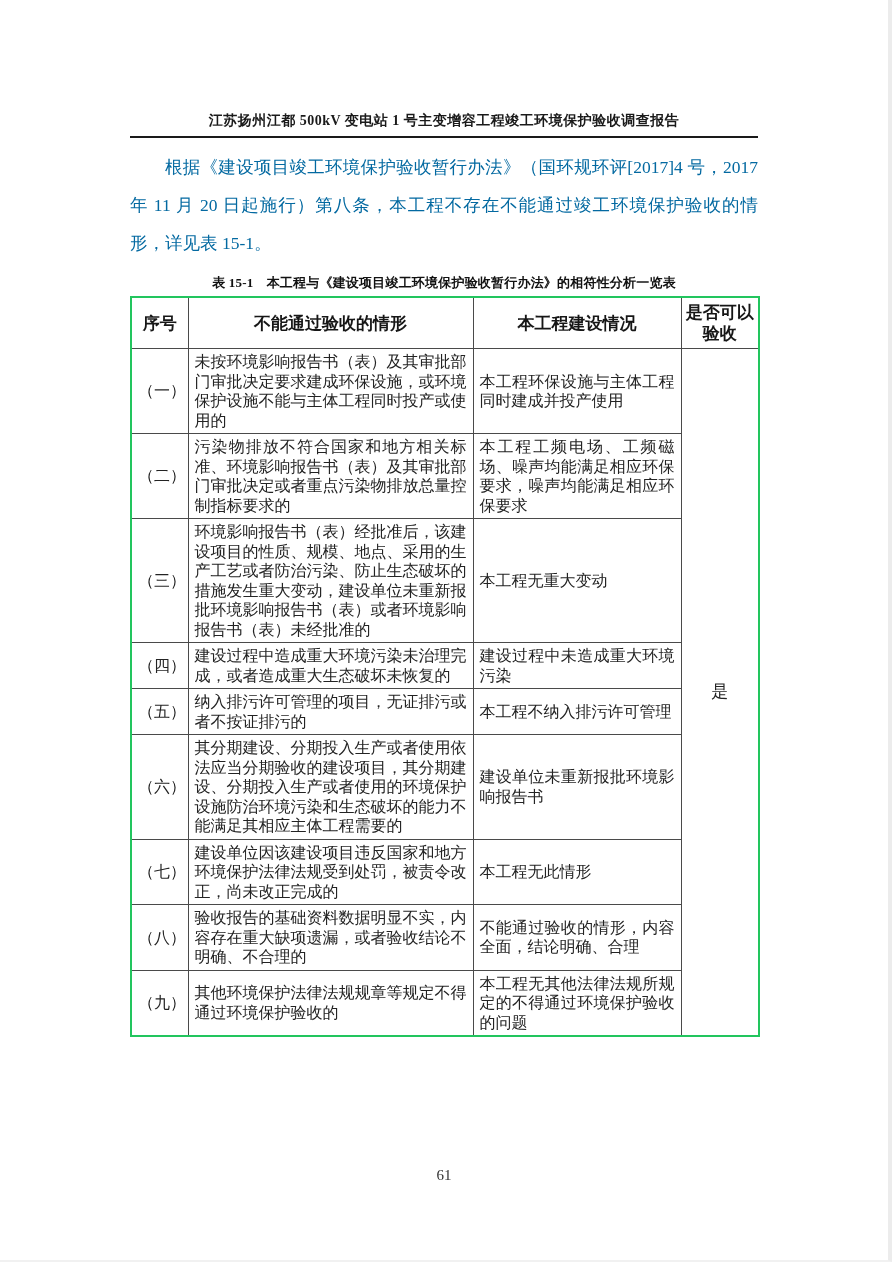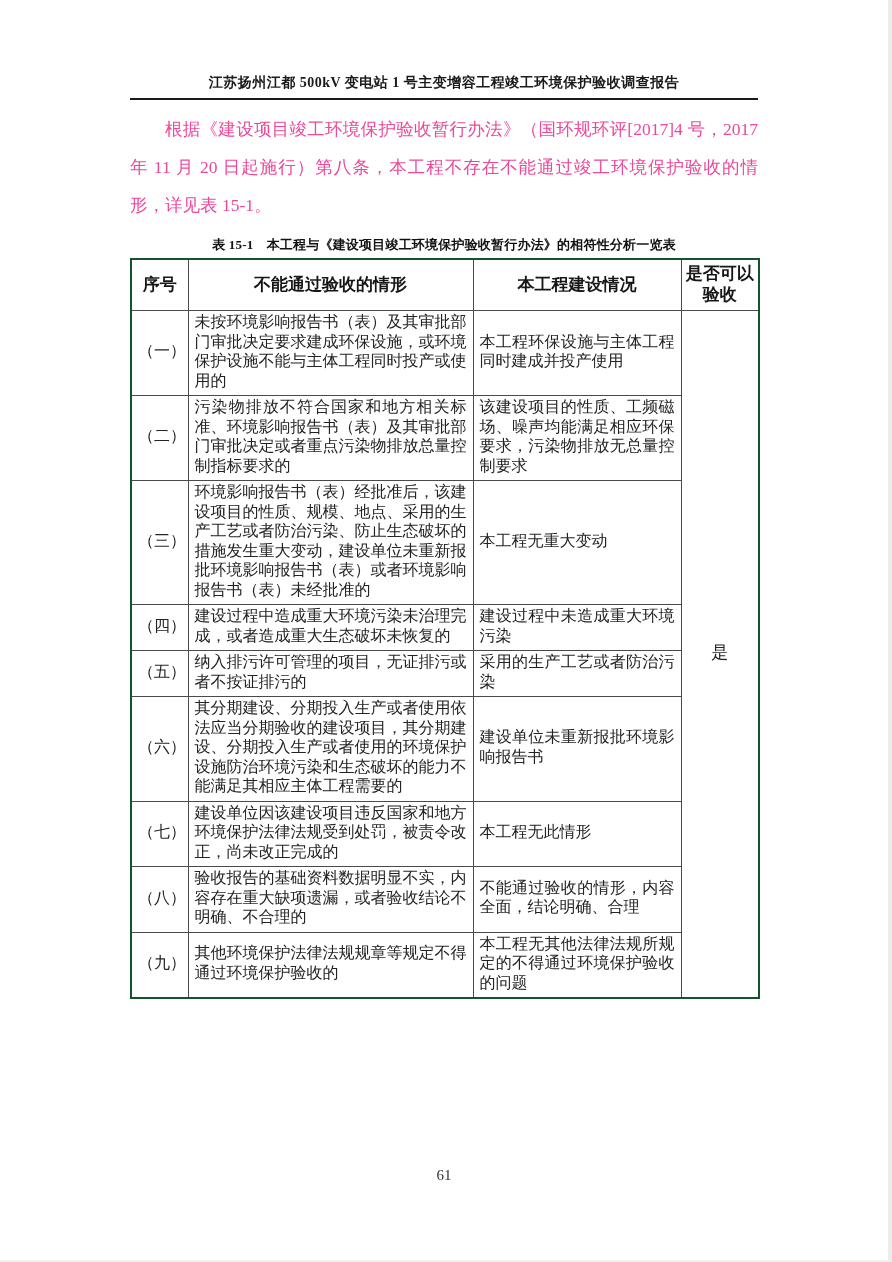--- a/index.html
+++ b/index.html
@@ -15,21 +15,21 @@
     font-family: "Liberation Serif", "DejaVu Serif", serif;
     color: #1f1f1f;
     overflow: hidden;
     box-sizing: border-box;
     border-right: 4px solid #ececec;
     border-bottom: 2px solid #f1f1f1;
   }
   .content {
     width: 628px;
     margin: 0 auto;
-    padding-top: 74px;
+    padding-top: 112px;
   }
   .doc-header {
     text-align: center;
     font-size: 14px;
     font-weight: bold;
     letter-spacing: 0.5px;
     color: #1a1a1a;
     padding-bottom: 6px;
     border-bottom: 2px solid #1a1a1a;
   }
@@ -41,38 +41,37 @@
     letter-spacing: 0.5px;
     color: #111;
     text-align: justify;
   }
   .intro {
     margin-top: 10px;
     font-size: 17.5px;
     line-height: 38px;
     text-align: justify;
     text-indent: 2em;
-    color: #ec4899;
+    color: #0369a1;
   }
   .table-caption {
     margin-top: 12px;
     margin-bottom: 4px;
     font-size: 13px;
     font-weight: bold;
     text-align: center;
     letter-spacing: 0.2px;
     color: #111;
   }
   table.compliance {
     width: 628px;
     border-collapse: collapse;
     table-layout: fixed;
-    border: 2px solid #14532d;
+    border: 2px solid #22c55e;
     font-size: 16px;
-    font-family: Liberation Mono, monospace;
   }
   table.compliance th,
   table.compliance td {
     border: 1px solid #4a4a4a;
     padding: 3px 6px;
     line-height: 19.5px;
     color: #232323;
     box-sizing: border-box;
   }
   table.compliance th {
@@ -147,36 +146,36 @@
       <tbody>
         <tr>
           <td class="cell-no">（一）</td>
           <td class="cell-situation">未按环境影响报告书（表）及其审批部门审批决定要求建成环保设施，或环境保护设施不能与主体工程同时投产或使用的</td>
           <td class="cell-status">本工程环保设施与主体工程同时建成并投产使用</td>
           <td class="cell-verdict" rowspan="9">是</td>
         </tr>
         <tr>
           <td class="cell-no">（二）</td>
           <td class="cell-situation">污染物排放不符合国家和地方相关标准、环境影响报告书（表）及其审批部门审批决定或者重点污染物排放总量控制指标要求的</td>
-          <td class="cell-status">该建设项目的性质、工频磁场、噪声均能满足相应环保要求，污染物排放无总量控制要求</td>
+          <td class="cell-status">本工程工频电场、工频磁场、噪声均能满足相应环保要求，噪声均能满足相应环保要求</td>
         </tr>
         <tr>
           <td class="cell-no">（三）</td>
           <td class="cell-situation">环境影响报告书（表）经批准后，该建设项目的性质、规模、地点、采用的生产工艺或者防治污染、防止生态破坏的措施发生重大变动，建设单位未重新报批环境影响报告书（表）或者环境影响报告书（表）未经批准的</td>
           <td class="cell-status">本工程无重大变动</td>
         </tr>
         <tr>
           <td class="cell-no">（四）</td>
           <td class="cell-situation">建设过程中造成重大环境污染未治理完成，或者造成重大生态破坏未恢复的</td>
           <td class="cell-status">建设过程中未造成重大环境污染</td>
         </tr>
         <tr>
           <td class="cell-no">（五）</td>
           <td class="cell-situation">纳入排污许可管理的项目，无证排污或者不按证排污的</td>
-          <td class="cell-status">采用的生产工艺或者防治污染</td>
+          <td class="cell-status">本工程不纳入排污许可管理</td>
         </tr>
         <tr>
           <td class="cell-no">（六）</td>
           <td class="cell-situation">其分期建设、分期投入生产或者使用依法应当分期验收的建设项目，其分期建设、分期投入生产或者使用的环境保护设施防治环境污染和生态破坏的能力不能满足其相应主体工程需要的</td>
           <td class="cell-status">建设单位未重新报批环境影响报告书</td>
         </tr>
         <tr>
           <td class="cell-no">（七）</td>
           <td class="cell-situation">建设单位因该建设项目违反国家和地方环境保护法律法规受到处罚，被责令改正，尚未改正完成的</td>
           <td class="cell-status">本工程无此情形</td>

